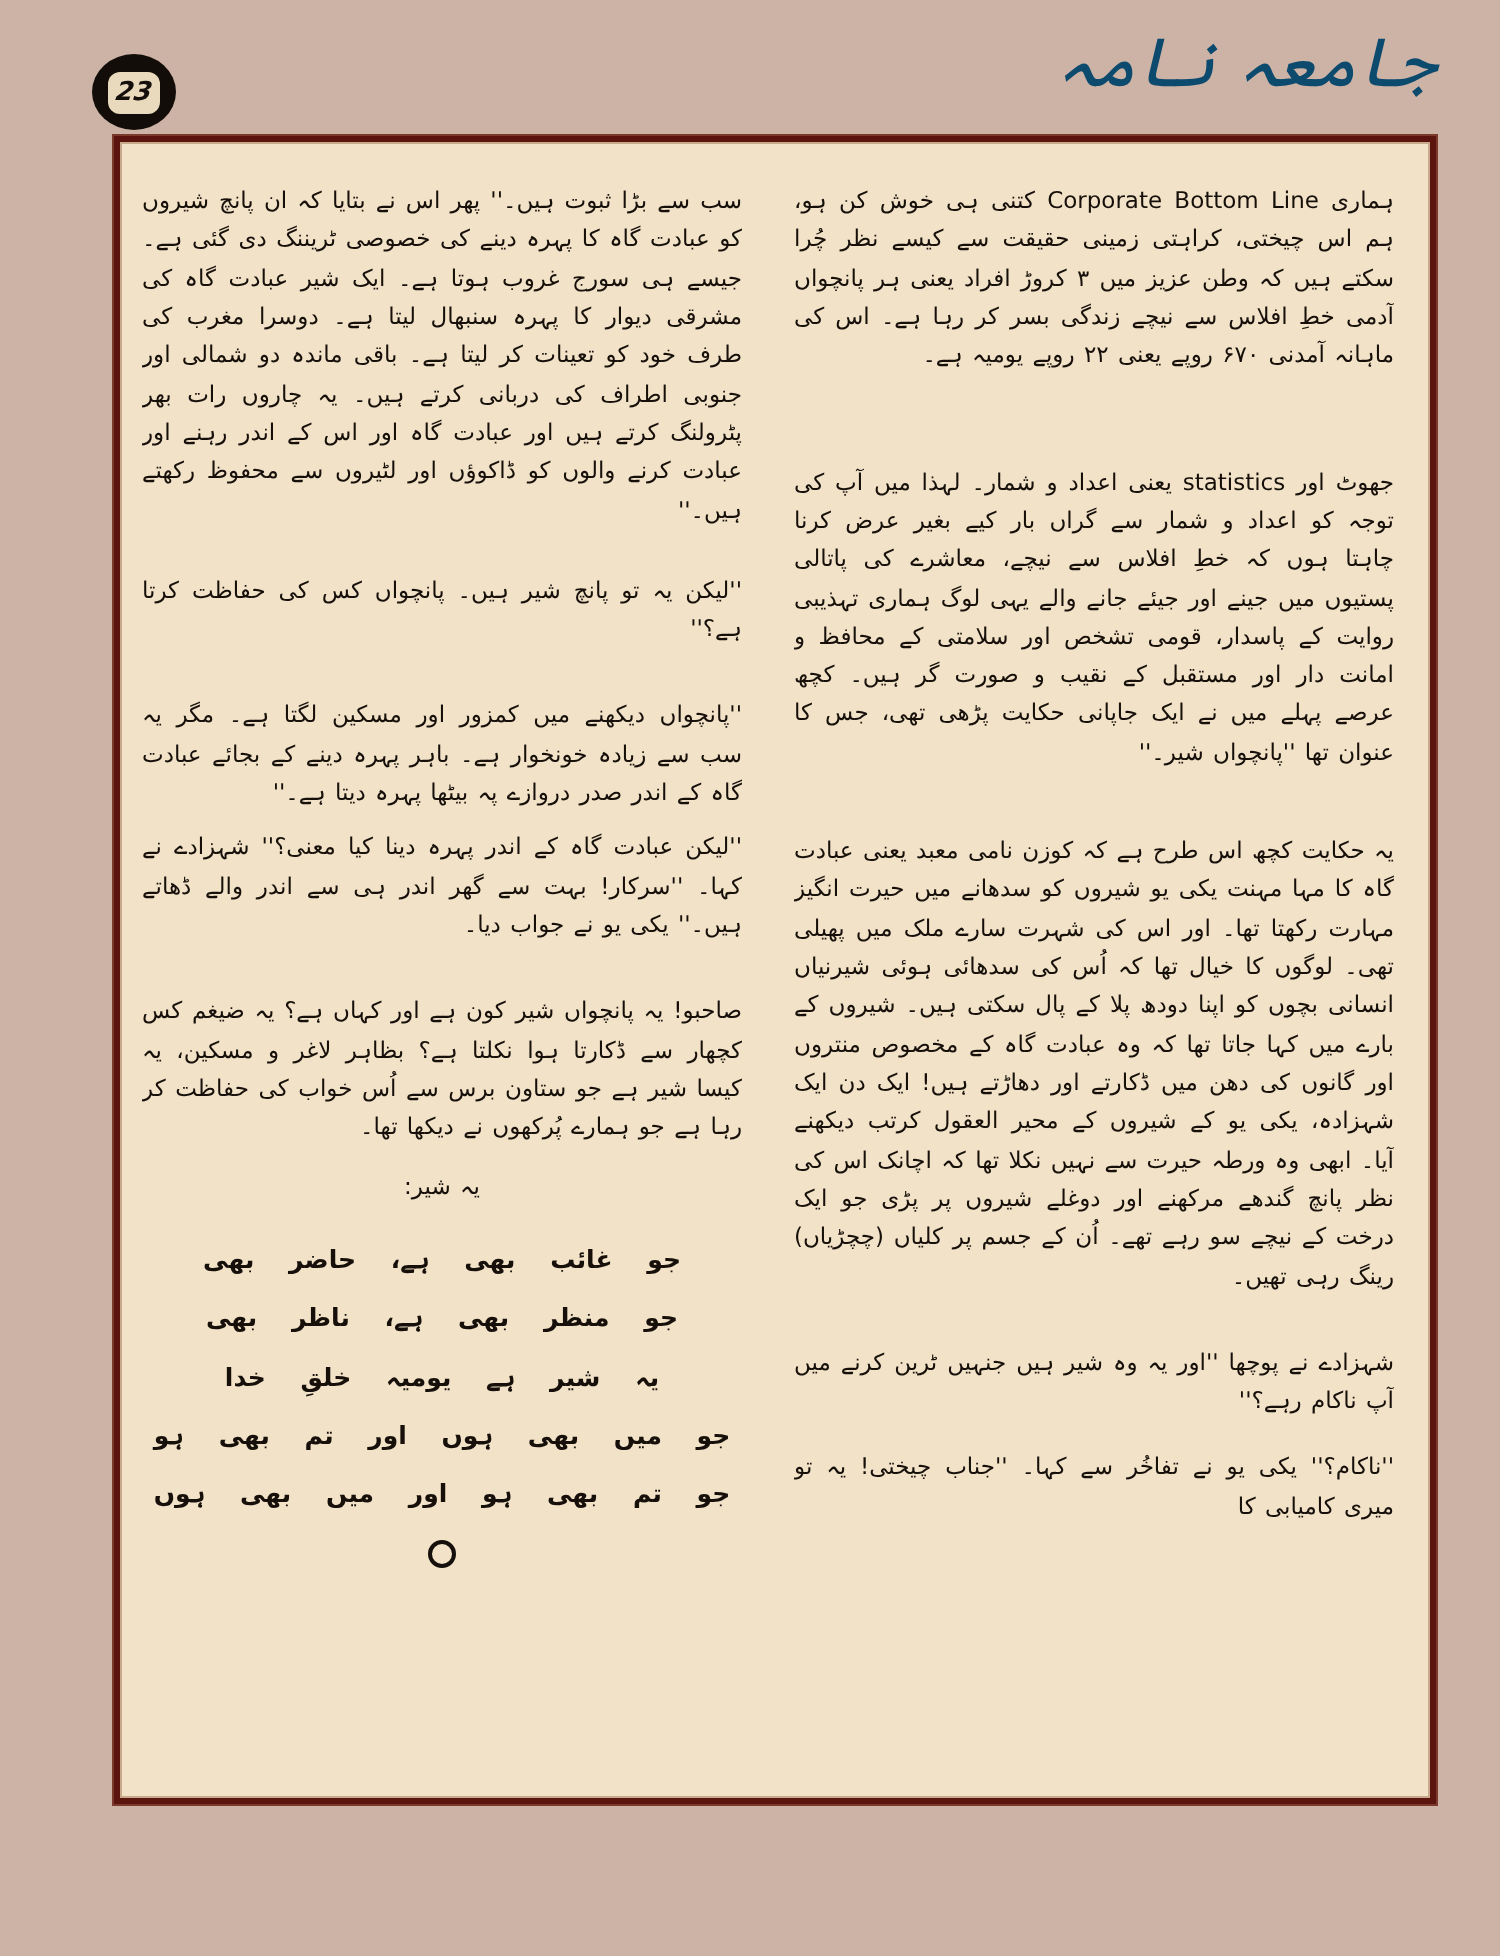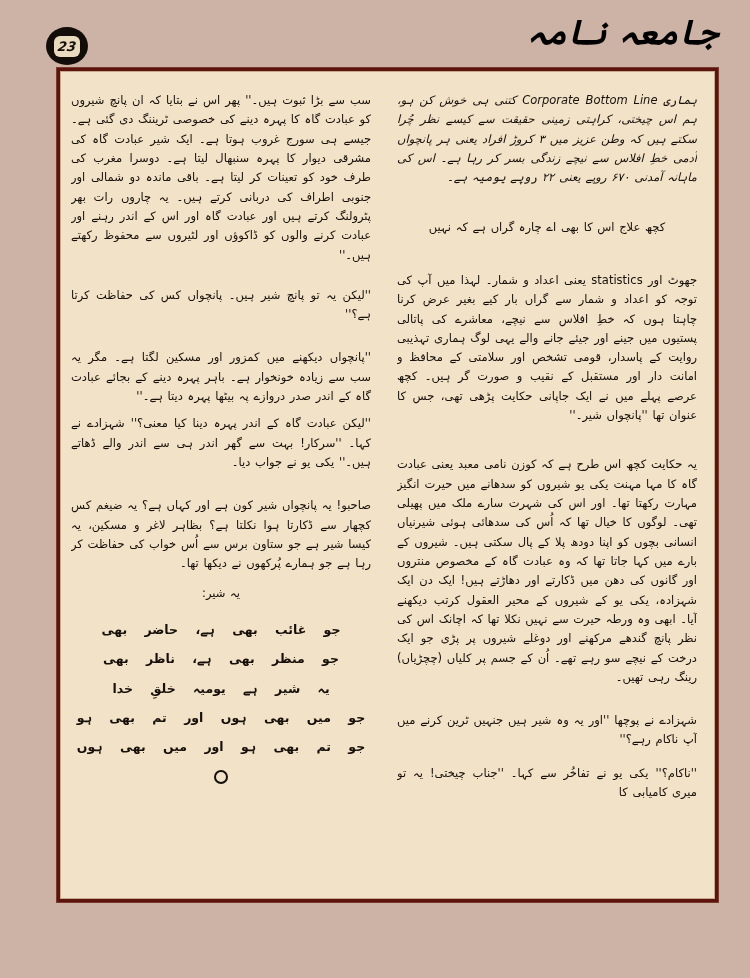--- a/index.html
+++ b/index.html
@@ -7,23 +7,23 @@
   body {
     background:#cdb3a6;
     font-family:"DejaVu Sans", sans-serif;
     color:#17100a;
     position:relative;
   }
   
   .masthead {
     position:absolute; top:12px; right:32px;
     font-family:"DejaVu Serif", serif;
-    font-style:italic; font-weight:bold;
+    font-style:italic; font-weight:normal;
     font-size:34px; letter-spacing:-1px;
-    color:#000000; line-height:1.2;
+    color:#0c4a6e; line-height:1.2;
   }
   .page-badge {
     position:absolute; top:27px; left:46px;
     width:42px; height:38px;
     background:#120d09; border-radius:50%;
     display:flex; align-items:center; justify-content:center;
   }
   .page-badge .inner {
     width:26px; height:21px;
     background:#e9d9bd; border-radius:6px;
@@ -47,21 +47,21 @@
     display:flex; flex-direction:row; gap:26px;
     height:100%; direction:rtl;
   }
   .col { width:300px; flex:0 0 300px; overflow:hidden; }
   .para {
     direction:rtl; text-align:justify; text-align-last:right;
     font-size:11.5px; line-height:1.68;
     word-spacing:1px;
   }
   
-  .rc-p1   { margin-bottom:30px;font-style:italic; }
+  .rc-p1   { margin-bottom:44px; }
   .rc-verse{ text-align:center; text-align-last:center; margin-bottom:34px; }
   .rc-p2   { margin-bottom:30px; }
   .rc-p3   { margin-bottom:24px; }
   .rc-p4   { margin-bottom:14px; }
   
   .lc-p1 { margin-bottom:20px; }
   .lc-p2 { margin-bottom:24px;margin-top:21px; }
   .lc-p3 { margin-bottom:8px; }
   .lc-p4 { margin-bottom:24px; }
   .lc-p5 { margin-bottom:10px; }
@@ -86,21 +86,20 @@
   <div class="inner">
     <span class="num">23</span>
   </div>
 </div>
 
 <div class="frame">
   <div class="columns">
 
     <div class="col">
       <p class="para rc-p1">ہماری Corporate Bottom Line کتنی ہی خوش کن ہو، ہم اس چیختی، کراہتی زمینی حقیقت سے کیسے نظر چُرا سکتے ہیں کہ وطن عزیز میں ۳ کروڑ افراد یعنی ہر پانچواں آدمی خطِ افلاس سے نیچے زندگی بسر کر رہا ہے۔ اس کی ماہانہ آمدنی ۶۷۰ روپے یعنی ۲۲ روپے یومیہ ہے۔</p>
-      <p class="para rc-verse">کچھ علاج اس کا بھی اے چارہ گراں ہے کہ نہیں</p>
       <p class="para rc-p2">جھوٹ اور statistics یعنی اعداد و شمار۔ لہذا میں آپ کی توجہ کو اعداد و شمار سے گراں بار کیے بغیر عرض کرنا چاہتا ہوں کہ خطِ افلاس سے نیچے، معاشرے کی پاتالی پستیوں میں جینے اور جیئے جانے والے یہی لوگ ہماری تہذیبی روایت کے پاسدار، قومی تشخص اور سلامتی کے محافظ و امانت دار اور مستقبل کے نقیب و صورت گر ہیں۔ کچھ عرصے پہلے میں نے ایک جاپانی حکایت پڑھی تھی، جس کا عنوان تھا ''پانچواں شیر۔''</p>
       <p class="para rc-p3">یہ حکایت کچھ اس طرح ہے کہ کوزن نامی معبد یعنی عبادت گاہ کا مہا مہنت یکی یو شیروں کو سدھانے میں حیرت انگیز مہارت رکھتا تھا۔ اور اس کی شہرت سارے ملک میں پھیلی تھی۔ لوگوں کا خیال تھا کہ اُس کی سدھائی ہوئی شیرنیاں انسانی بچوں کو اپنا دودھ پلا کے پال سکتی ہیں۔ شیروں کے بارے میں کہا جاتا تھا کہ وہ عبادت گاہ کے مخصوص منتروں اور گانوں کی دھن میں ڈکارتے اور دھاڑتے ہیں! ایک دن ایک شہزادہ، یکی یو کے شیروں کے محیر العقول کرتب دیکھنے آیا۔ ابھی وہ ورطہ حیرت سے نہیں نکلا تھا کہ اچانک اس کی نظر پانچ گندھے مرکھنے اور دوغلے شیروں پر پڑی جو ایک درخت کے نیچے سو رہے تھے۔ اُن کے جسم پر کلیاں (چچڑیاں) رینگ رہی تھیں۔</p>
       <p class="para rc-p4">شہزادے نے پوچھا ''اور یہ وہ شیر ہیں جنہیں ٹرین کرنے میں آپ ناکام رہے؟''</p>
       <p class="para">''ناکام؟'' یکی یو نے تفاخُر سے کہا۔ ''جناب چیختی! یہ تو میری کامیابی کا</p>
     </div>
 
     <div class="col">
       <p class="para lc-p1">سب سے بڑا ثبوت ہیں۔'' پھر اس نے بتایا کہ ان پانچ شیروں کو عبادت گاہ کا پہرہ دینے کی خصوصی ٹریننگ دی گئی ہے۔ جیسے ہی سورج غروب ہوتا ہے۔ ایک شیر عبادت گاہ کی مشرقی دیوار کا پہرہ سنبھال لیتا ہے۔ دوسرا مغرب کی طرف خود کو تعینات کر لیتا ہے۔ باقی ماندہ دو شمالی اور جنوبی اطراف کی دربانی کرتے ہیں۔ یہ چاروں رات بھر پٹرولنگ کرتے ہیں اور عبادت گاہ اور اس کے اندر رہنے اور عبادت کرنے والوں کو ڈاکوؤں اور لٹیروں سے محفوظ رکھتے ہیں۔''</p>
       <p class="para lc-p2">''لیکن یہ تو پانچ شیر ہیں۔ پانچواں کس کی حفاظت کرتا ہے؟''</p>
       <p class="para lc-p3">''پانچواں دیکھنے میں کمزور اور مسکین لگتا ہے۔ مگر یہ سب سے زیادہ خونخوار ہے۔ باہر پہرہ دینے کے بجائے عبادت گاہ کے اندر صدر دروازے پہ بیٹھا پہرہ دیتا ہے۔''</p>

